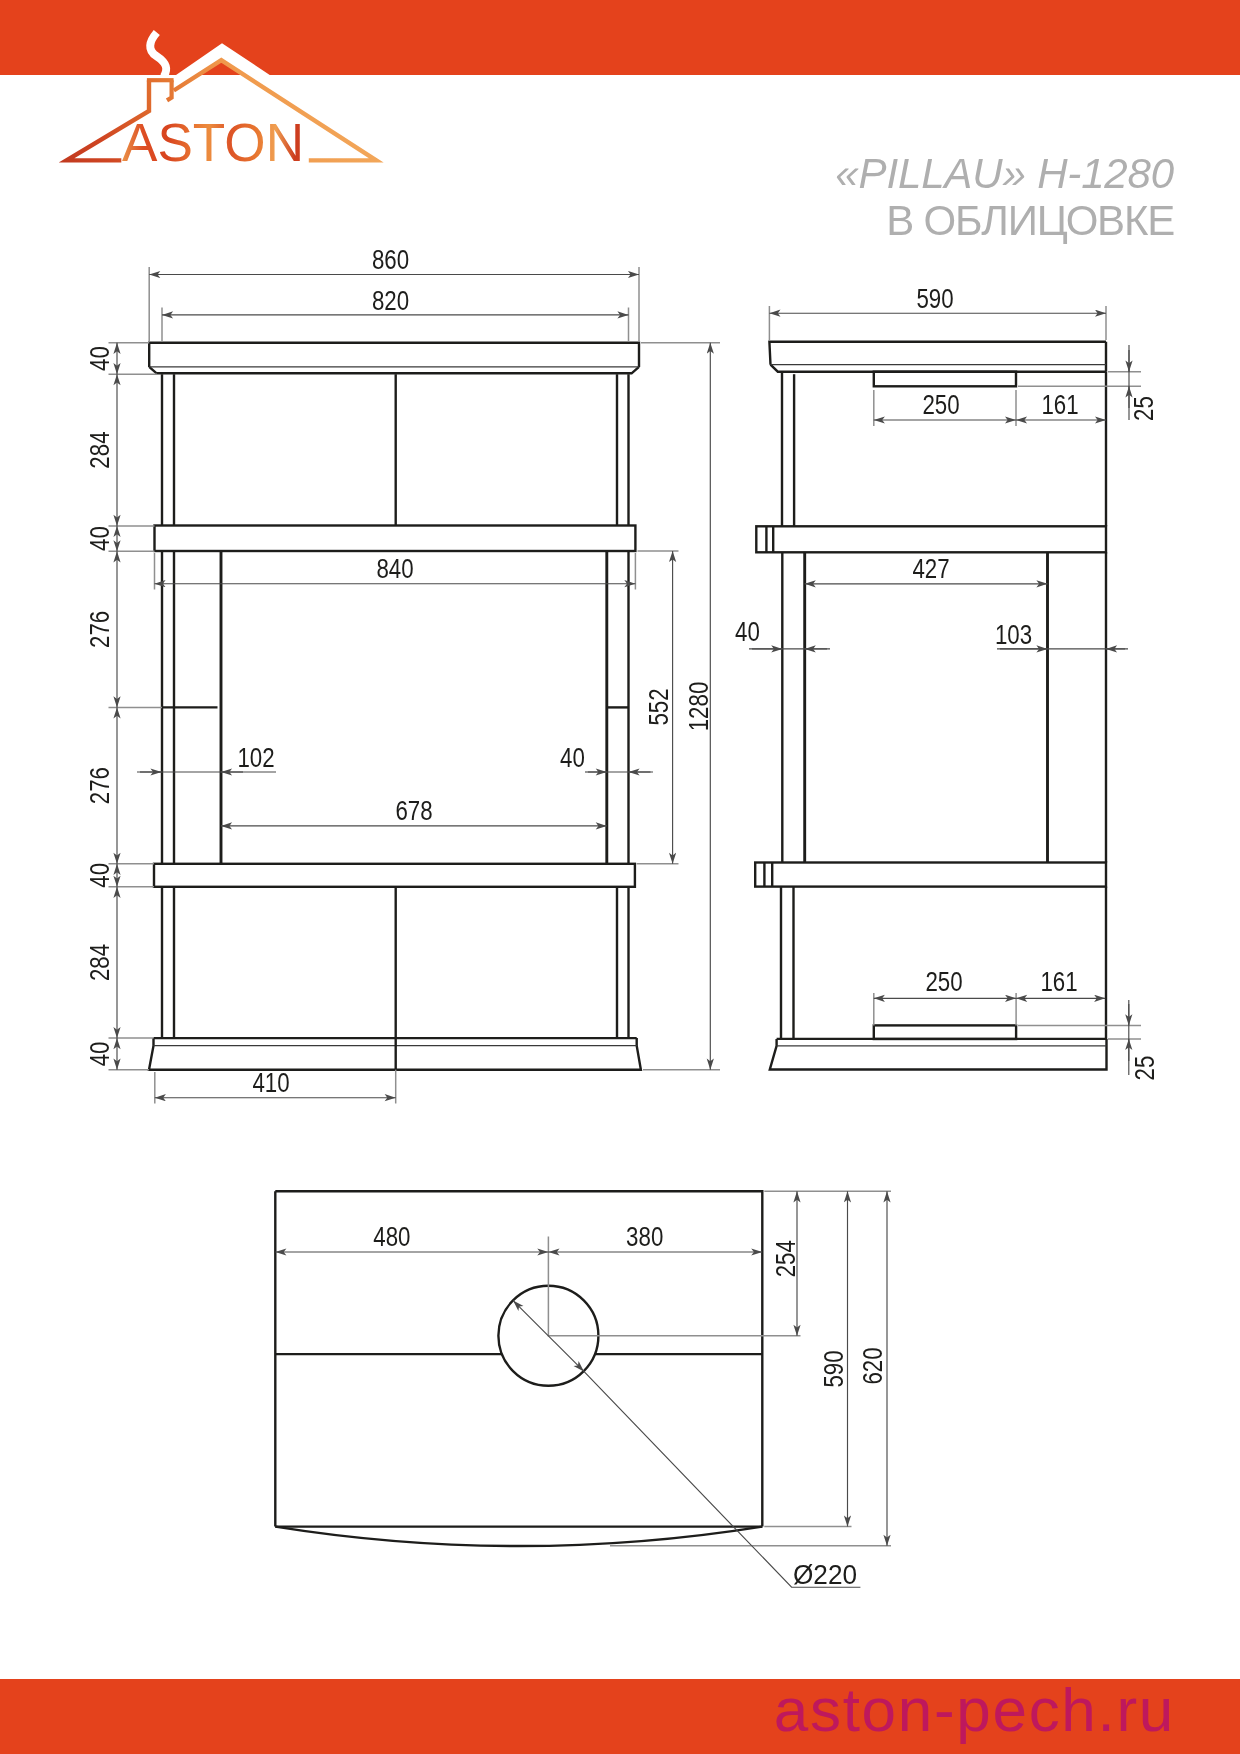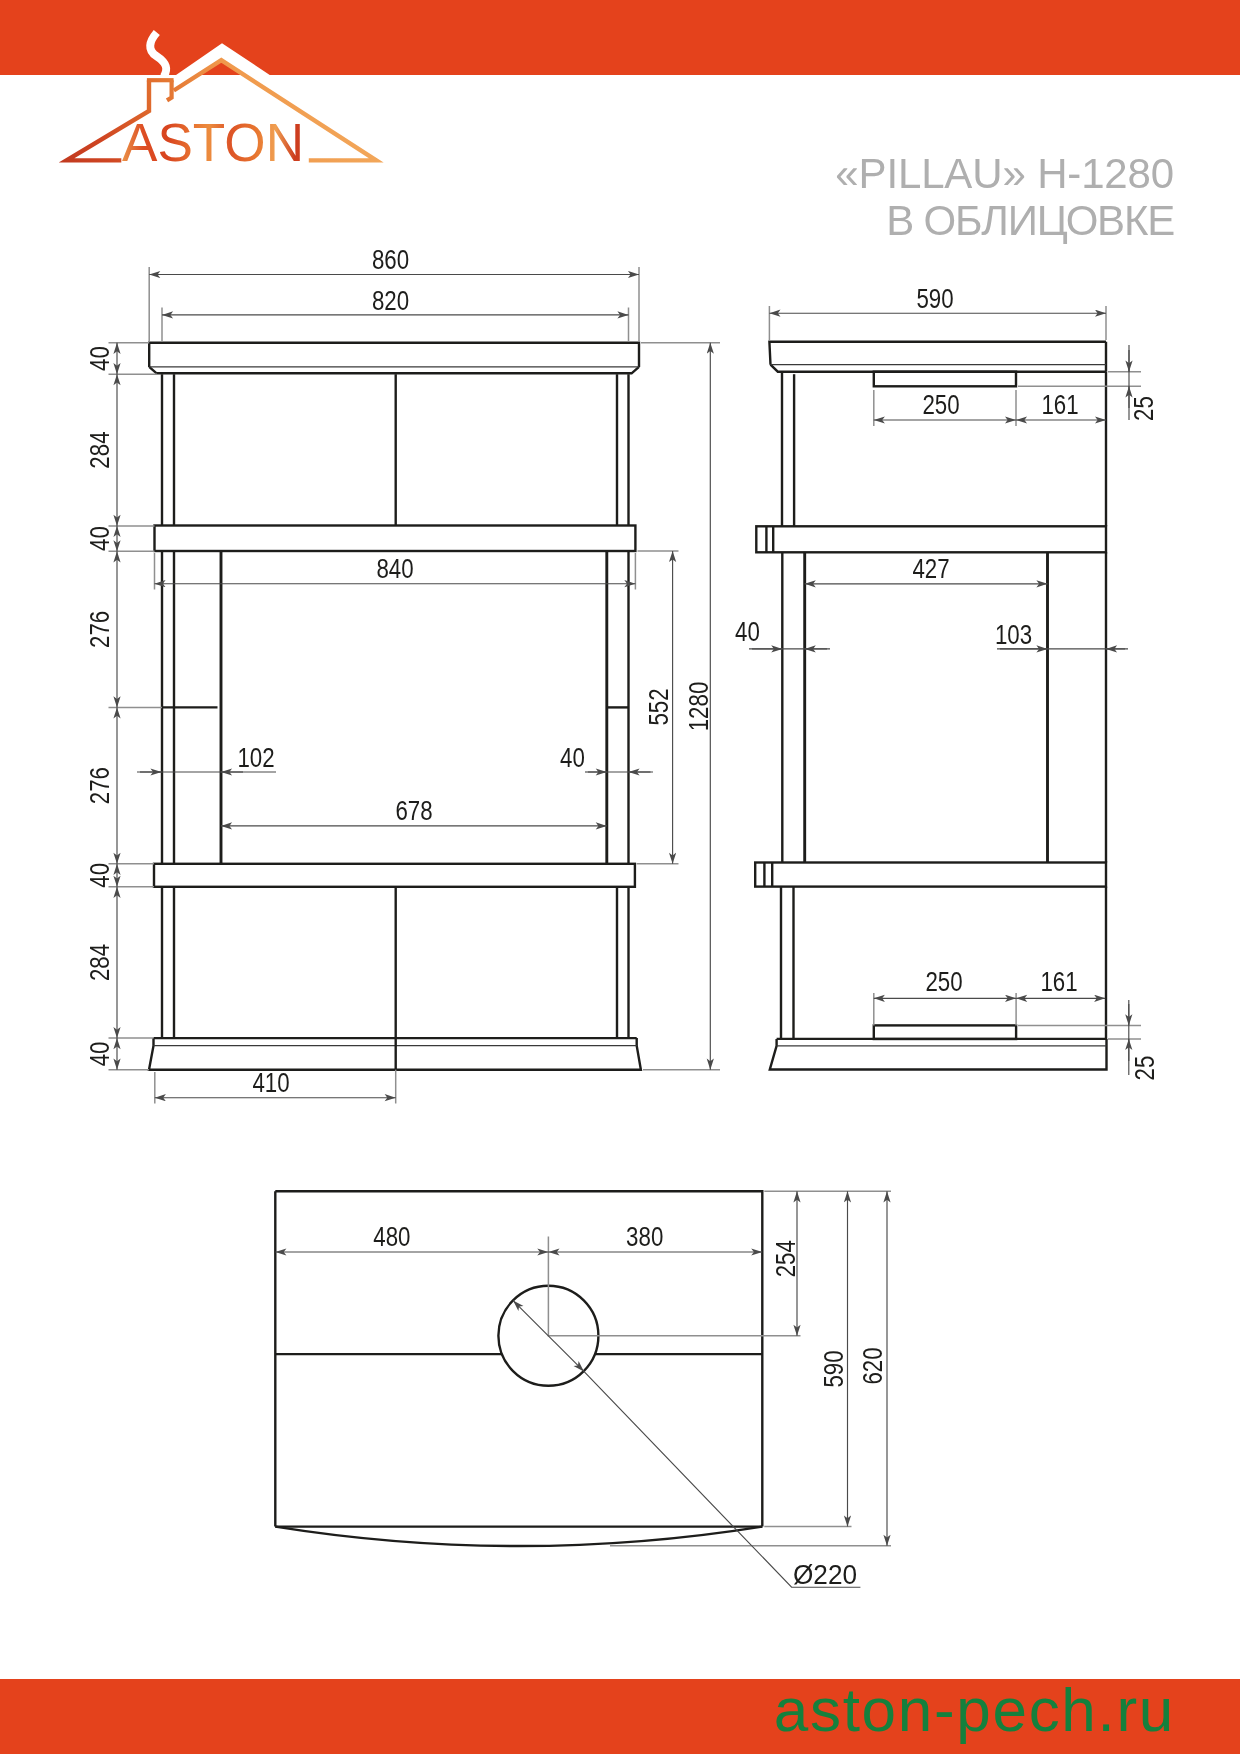--- a/index.html
+++ b/index.html
@@ -10,23 +10,23 @@
 .m{stroke:#3a3a3a;stroke-width:1.3;fill:none;}
 .dt{font-family:"Liberation Sans",sans-serif;font-size:27px;fill:#1d1d1b;}
 </style>
 </head>
 <body>
 
 <div style="position:absolute;left:0;top:0;width:1240px;height:75px;background:#E4421C;"></div>
 
 <div style="position:absolute;left:0;top:1678.5px;width:1240px;height:75.5px;background:#E4421C;"></div>
 
-<div style="position:absolute;top:1674px;right:65px;font-size:62px;color:#15803d;letter-spacing:1.7px;">aston-pech.ru</div>
-
-<div style="position:absolute;top:105px;right:66px;text-align:right;color:#AFAFAF;font-size:42px;line-height:46.4px;white-space:nowrap;"><br><span style="letter-spacing:-0.15px;">«PILLAU» H-1280</span><br><span style="letter-spacing:-1.2px;">В ОБЛИЦОВКЕ</span></div>
+<div style="position:absolute;top:1674px;right:65px;font-size:62px;color:#be185d;letter-spacing:1.7px;">aston-pech.ru</div>
+
+<div style="position:absolute;top:105px;right:66px;text-align:right;color:#AFAFAF;font-size:42px;line-height:46.4px;white-space:nowrap;"><br><span style="letter-spacing:-0.15px;font-style:italic;">«PILLAU» H-1280</span><br><span style="letter-spacing:-1.2px;">В ОБЛИЦОВКЕ</span></div>
 <svg width="1240" height="1754" viewBox="0 0 1240 1754" style="position:absolute;left:0;top:0;">
 <defs>
 <marker id="me" markerWidth="13" markerHeight="8" refX="11.5" refY="3.7" orient="auto" markerUnits="userSpaceOnUse">
         <path d="M11.5,3.7 L0.4,0.1 L3.1,3.7 L0.4,7.3 Z" fill="#4a4a4a"></path>
       </marker>
 <marker id="ms" markerWidth="13" markerHeight="8" refX="11.5" refY="3.7" orient="auto-start-reverse" markerUnits="userSpaceOnUse">
         <path d="M11.5,3.7 L0.4,0.1 L3.1,3.7 L0.4,7.3 Z" fill="#4a4a4a"></path>
       </marker>
 <linearGradient id="ghouse" x1="64" y1="165" x2="380" y2="60" gradientUnits="userSpaceOnUse">
 <stop offset="0" stop-color="#C23A20"></stop>

